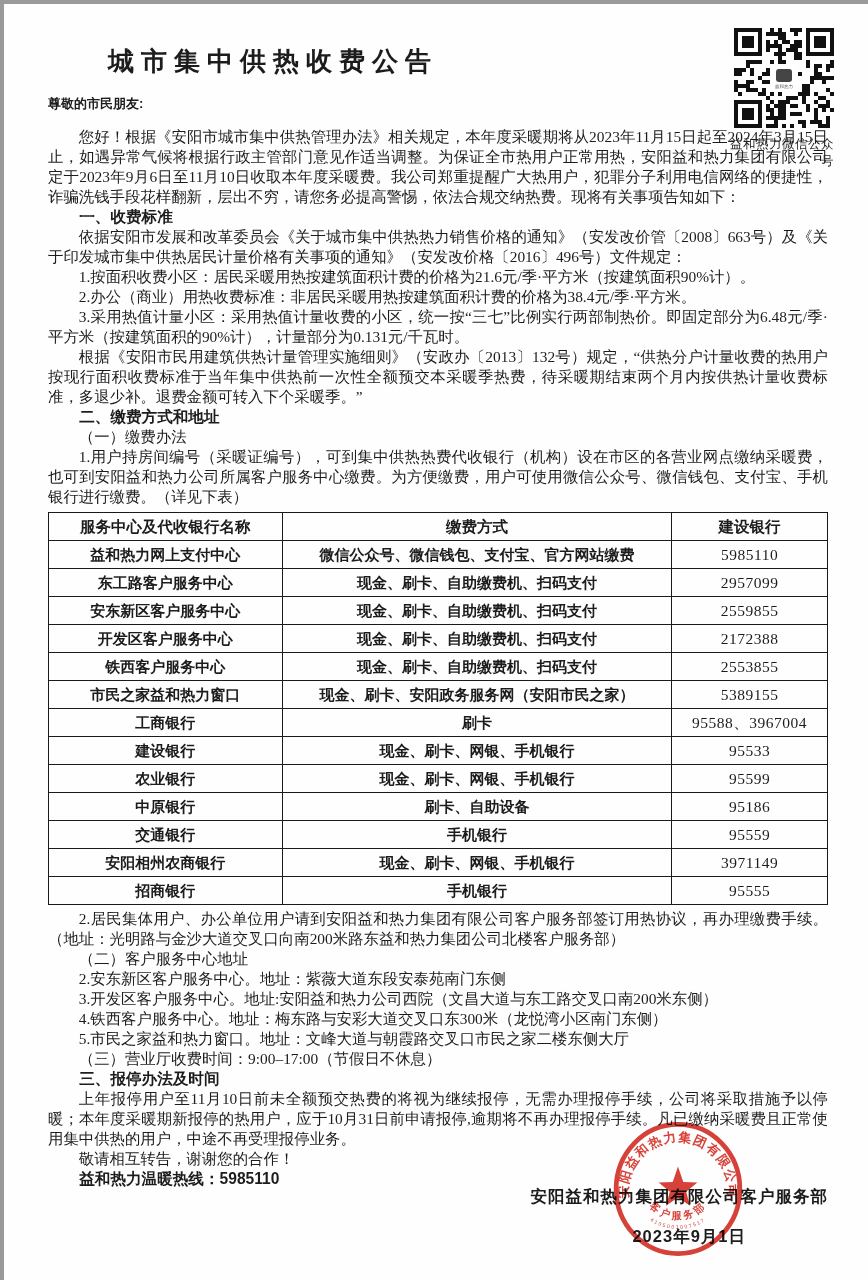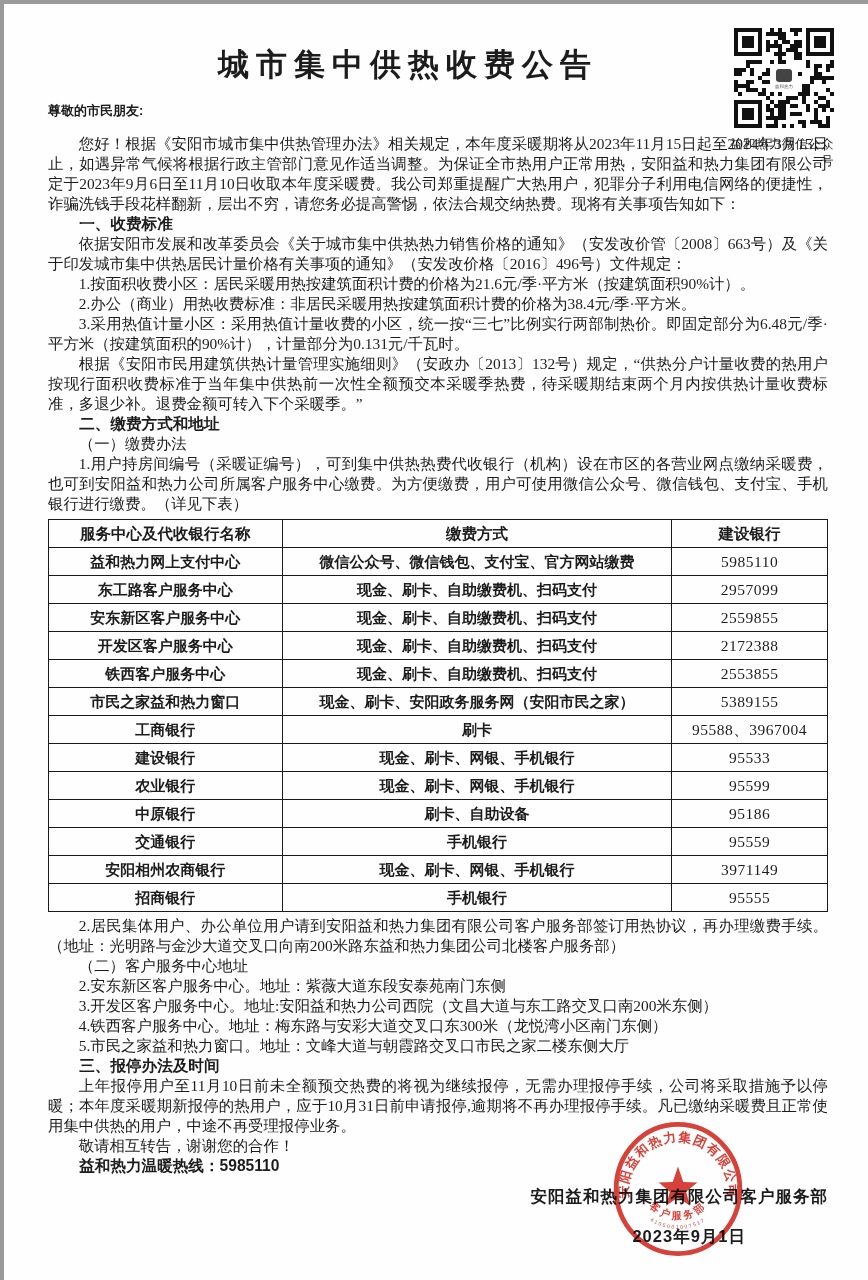--- a/index.html
+++ b/index.html
@@ -9,24 +9,23 @@
     box-sizing:border-box;
     background:#fefefe;
     border-left:4px solid #9a9a9a;
     border-top:4px solid #9a9a9a;
     padding:12px 40px 0 44px;
     overflow:hidden;
     font-family:"Liberation Serif", serif;
     color:#1c1c1c;
   }
   .title{
-    text-align:center;
     font-family:"Liberation Sans", sans-serif;
     font-weight:900;
-    font-size:31px;
+    font-size:26px;
     letter-spacing:7px;
     margin:28px 120px 16px 60px;
   }
   .qr-block{
     position:absolute;top:24px;right:34px;width:110px;text-align:right;
   }
   .qr-caption{
     font-size:12.5px;margin-top:4px;letter-spacing:0.5px;color:#222;
     font-family:"Liberation Serif", serif;
   }
@@ -371,20 +370,21 @@
       </tbody>
   </table>
 
   <div id="paras-bottom">
       <div class="para">2.居民集体用户、办公单位用户请到安阳益和热力集团有限公司客户服务部签订用热协议，再办理缴费手续。（地址：光明路与金沙大道交叉口向南200米路东益和热力集团公司北楼客户服务部）</div>
       <div class="para">（二）客户服务中心地址</div>
       <div class="para">2.安东新区客户服务中心。地址：紫薇大道东段安泰苑南门东侧</div>
       <div class="para">3.开发区客户服务中心。地址:安阳益和热力公司西院（文昌大道与东工路交叉口南200米东侧）</div>
       <div class="para">4.铁西客户服务中心。地址：梅东路与安彩大道交叉口东300米（龙悦湾小区南门东侧）</div>
       <div class="para">5.市民之家益和热力窗口。地址：文峰大道与朝霞路交叉口市民之家二楼东侧大厅</div>
+      <div class="para">（三）营业厅收费时间：9:00–17:00（节假日不休息）</div>
       <div class="para bold">三、报停办法及时间</div>
       <div class="para">上年报停用户至11月10日前未全额预交热费的将视为继续报停，无需办理报停手续，公司将采取措施予以停暖；本年度采暖期新报停的热用户，应于10月31日前申请报停,逾期将不再办理报停手续。凡已缴纳采暖费且正常使用集中供热的用户，中途不再受理报停业务。</div>
       <div class="para">敬请相互转告，谢谢您的合作！</div>
       <div class="para bold">益和热力温暖热线：5985110</div>
     </div>
 
   <div class="signature-line">安阳益和热力集团有限公司客户服务部</div>
   <div class="signature-date">2023年9月1日</div>
 
   <svg class="stamp" viewBox="0 0 200 200">

